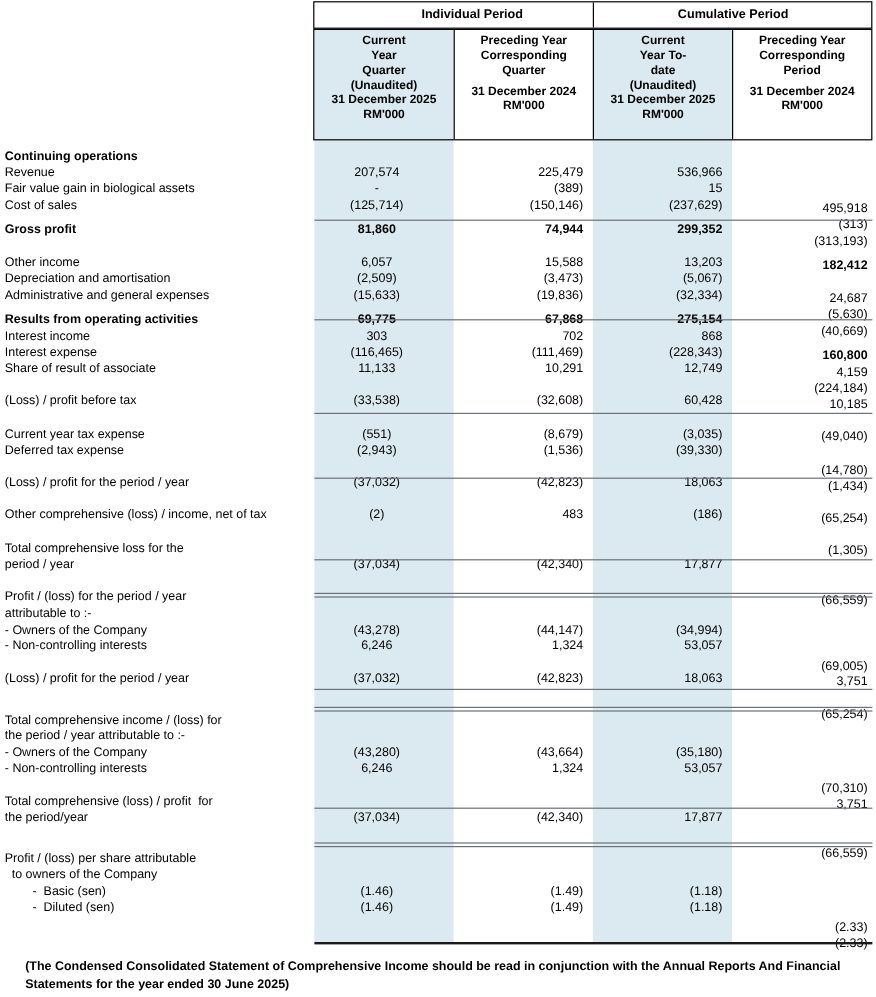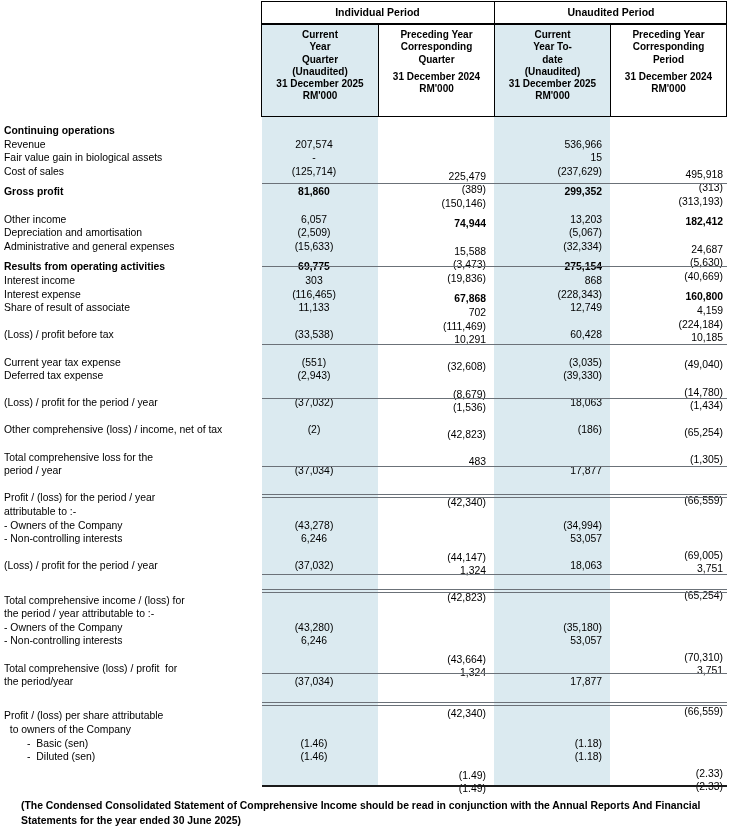--- a/index.html
+++ b/index.html
@@ -16,21 +16,21 @@
   .band{position:absolute;top:24px;width:116px;background:#dbeaf0;}
   #band1{left:262px;height:762px;}
   #band2{left:494px;width:116px;height:762px;}
 
   
   .hdr{position:absolute;left:261px;top:1px;width:466px;height:117px;}
   .hdr-top{position:absolute;left:0;top:0;width:466px;height:23px;
            border:1px solid #000;box-sizing:border-box;}
   .hdr-top .cell{position:absolute;top:0;height:21px;line-height:21px;
                  text-align:center;font-weight:bold;font-size:10.5px;}
-  .hdr-top .c1{left:0;width:231px;}
+  .hdr-top .c1{left:16px;width:231px;}
   .hdr-top .c2{left:232px;width:232px;border-left:1px solid #000;}
 
   .hdr-bot{position:absolute;left:0;top:23px;width:466px;height:93px;
            border:1px solid #000;box-sizing:border-box;}
   .hdr-bot .cell{position:absolute;top:0;height:91px;
                  text-align:center;font-weight:bold;font-size:10px;
                  box-sizing:border-box;padding-top:4px;}
   .hdr-bot .h1{left:0;width:116px;}
   .hdr-bot .h2{left:116px;width:116px;border-left:1px solid #000;}
   .hdr-bot .h3{left:232px;width:116px;border-left:1px solid #000;}
@@ -40,21 +40,21 @@
 
   
   .rows{position:absolute;left:0;top:124px;width:730px;}
   .row{position:relative;height:13.6px;}
   .row .lbl{position:absolute;left:4px;top:0;font-size:10.4px;
             line-height:13.6px;white-space:pre;}
   .row.bold .lbl{font-weight:bold;}
   .row .v{position:absolute;top:0;font-size:10.4px;line-height:13.6px;
           text-align:right;white-space:pre;}
   .row .v1{left:258px;width:112px;text-align:center;}
-  .row .v2{left:374px;width:112px;margin-top:32px;}
+  .row .v2{left:374px;width:112px;}
   .row .v3{left:490px;width:112px;}
   .row .v4{left:608px;width:115px;margin-top:30px;}
   .row.bold .v{font-weight:bold;}
   .gap{height:13.6px;}
   .gap-s{height:7px;}
 
   
   .rule{position:absolute;left:262px;width:465px;height:1px;
         background:#6b7178;}
   .rule2{position:absolute;left:262px;width:465px;height:4px;}
@@ -73,21 +73,21 @@
 <body>
 
 <div class="page">
 
   <div class="band" id="band1"></div>
   <div class="band" id="band2"></div>
 
   <div class="hdr">
     <div class="hdr-top">
       <div class="cell c1">Individual Period</div>
-      <div class="cell c2">Unaudited Period</div>
+      <div class="cell c2">Cumulative Period</div>
     </div>
     <div class="hdr-bot">
       <div class="cell h1">
         <span class="ln">Current</span>
         <span class="ln">Year</span>
         <span class="ln">Quarter</span>
         <span class="ln">(Unaudited)</span>
         <span class="ln">31 December 2025</span>
         <span class="ln">RM'000</span>
       </div>

